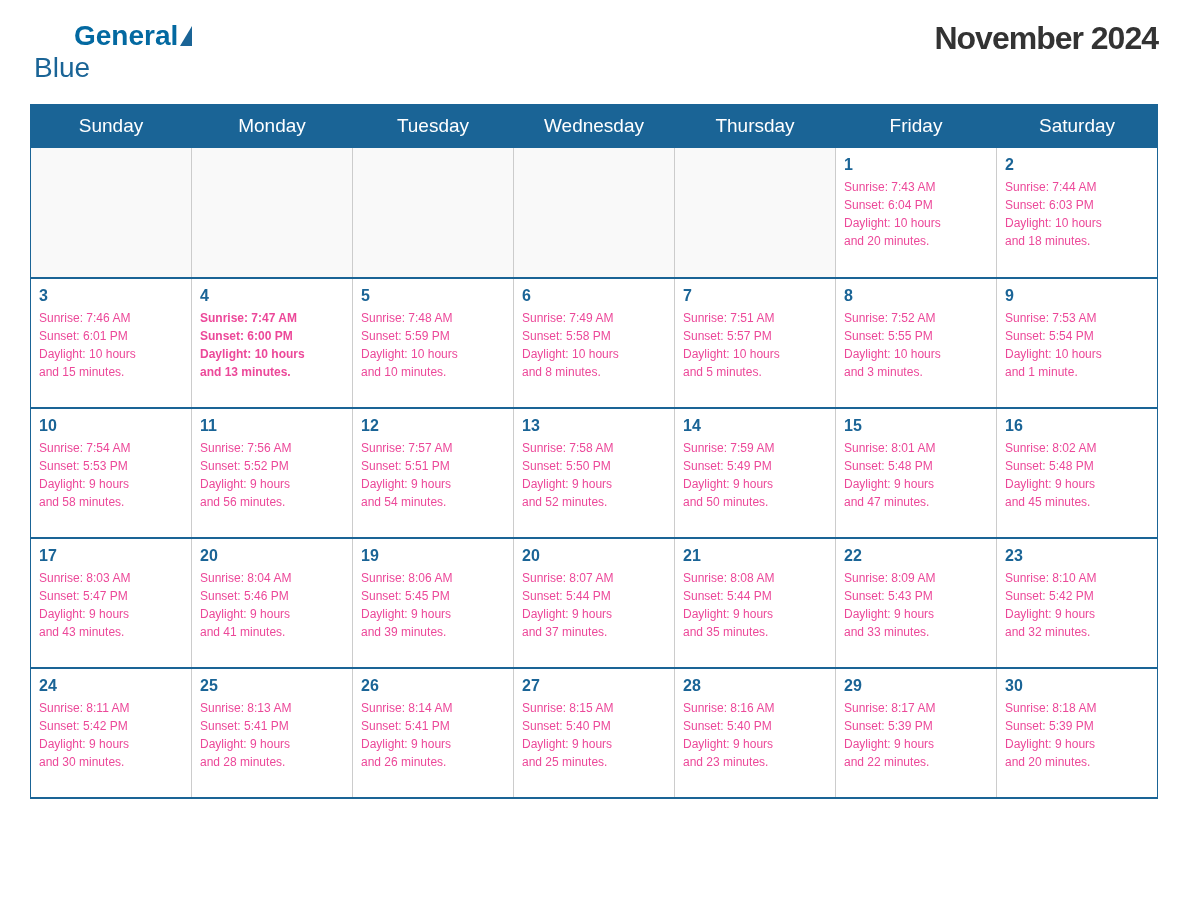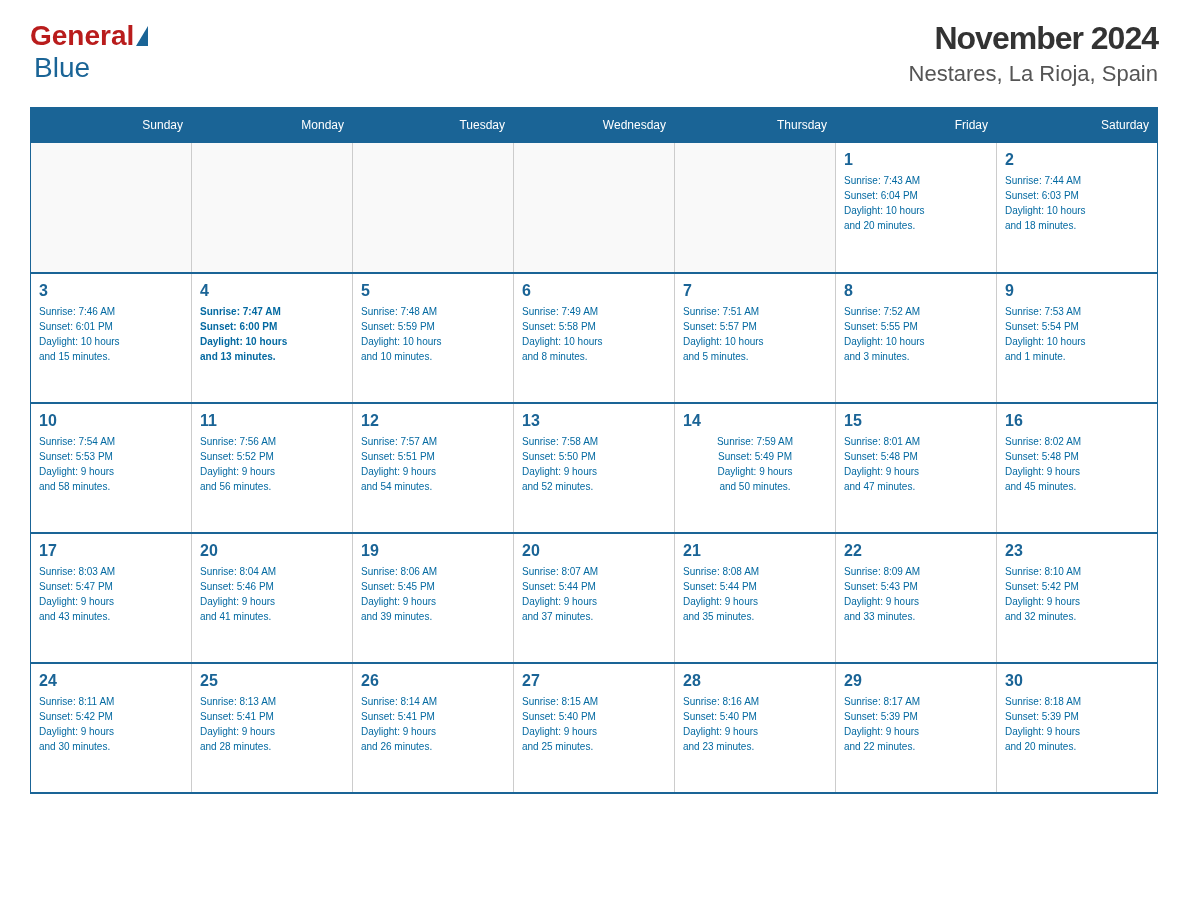--- a/index.html
+++ b/index.html
@@ -21,21 +21,21 @@
       flex-direction: column;
       align-items: flex-start;
     }
     .logo-text {
       display: flex;
       align-items: center;
       font-size: 28px;
       font-weight: bold;
       color: #333;
     }
-    .logo-general { color: #b91c1c; }
+    .logo-general { color: #0369a1; margin-left: 44px; }
     .logo-triangle {
       display: inline-block;
       width: 0;
       height: 0;
       border-left: 12px solid transparent;
       border-right: 0px solid transparent;
       border-bottom: 20px solid #1a6496;
       margin: 0 2px;
       vertical-align: middle;
     }
@@ -56,22 +56,22 @@
       width: 100%;
       border-collapse: collapse;
       table-layout: fixed;
     }
     thead tr {
       background-color: #1a6496;
     }
     thead th {
       color: #fff;
       padding: 10px 8px;
-      text-align: right;
-      font-size: 12px;
+      text-align: center;
+      font-size: 19px;
       font-weight: normal;
       border: 1px solid #1a6496;
     }
     tbody tr {
       border-bottom: 2px solid #1a6496;
     }
     tbody td {
       vertical-align: top;
       padding: 8px 8px;
       border-left: 1px solid #ccc;
@@ -84,23 +84,23 @@
     }
     tbody td:first-child { border-left: 1px solid #1a6496; }
     tbody td:last-child { border-right: 1px solid #1a6496; }
     .day-number {
       font-size: 16px;
       font-weight: bold;
       color: #1a6496;
       margin-bottom: 4px;
     }
     .day-info {
-      font-size: 10px;
+      font-size: 12px;
       line-height: 1.5;
-      color: #0369a1;
+      color: #ec4899;
     }
     tbody tr:last-child {
       border-bottom: 2px solid #1a6496;
     }
     .empty-cell { background: #f9f9f9; }
   </style>
 </head>
 <body>
 
 <div class="header">
@@ -108,21 +108,20 @@
     <div class="logo-text">
       <span class="logo-general">General</span>
       <span class="logo-triangle"></span>
     </div>
     <div style="margin-left:4px;">
       <span class="logo-blue">Blue</span>
     </div>
   </div>
   <div class="title-section">
     <div class="month-title">November 2024</div>
-    <div class="location-title">Nestares, La Rioja, Spain</div>
   </div>
 </div>
 
 <table>
   <thead>
     <tr>
     <th>Sunday</th>
         <th>Monday</th>
         <th>Tuesday</th>
         <th>Wednesday</th>
@@ -228,21 +227,21 @@
         </td>
         <td>
           <div class="day-number">13</div>
           <div class="day-info" style="white-space: pre-line;">Sunrise: 7:58 AM
 Sunset: 5:50 PM
 Daylight: 9 hours
 and 52 minutes.</div>
         </td>
         <td>
           <div class="day-number">14</div>
-          <div class="day-info" style="white-space: pre-line; text-align: center;">Sunrise: 7:59 AM
+          <div class="day-info" style="white-space: pre-line;">Sunrise: 7:59 AM
 Sunset: 5:49 PM
 Daylight: 9 hours
 and 50 minutes.</div>
         </td>
         <td>
           <div class="day-number">15</div>
           <div class="day-info" style="white-space: pre-line;">Sunrise: 8:01 AM
 Sunset: 5:48 PM
 Daylight: 9 hours
 and 47 minutes.</div>

